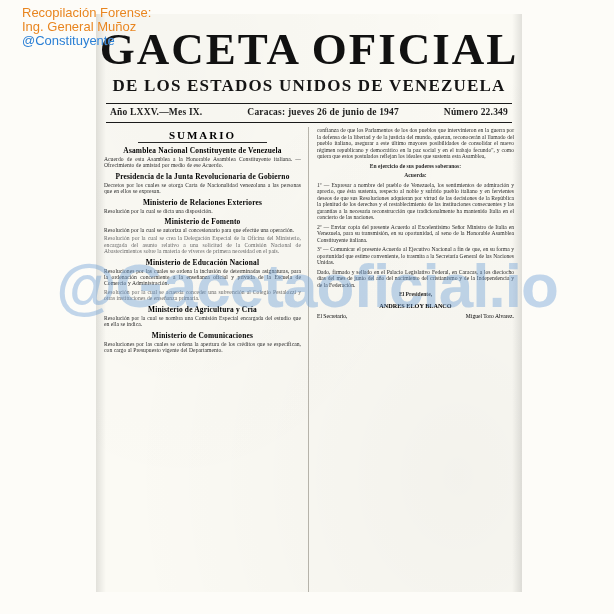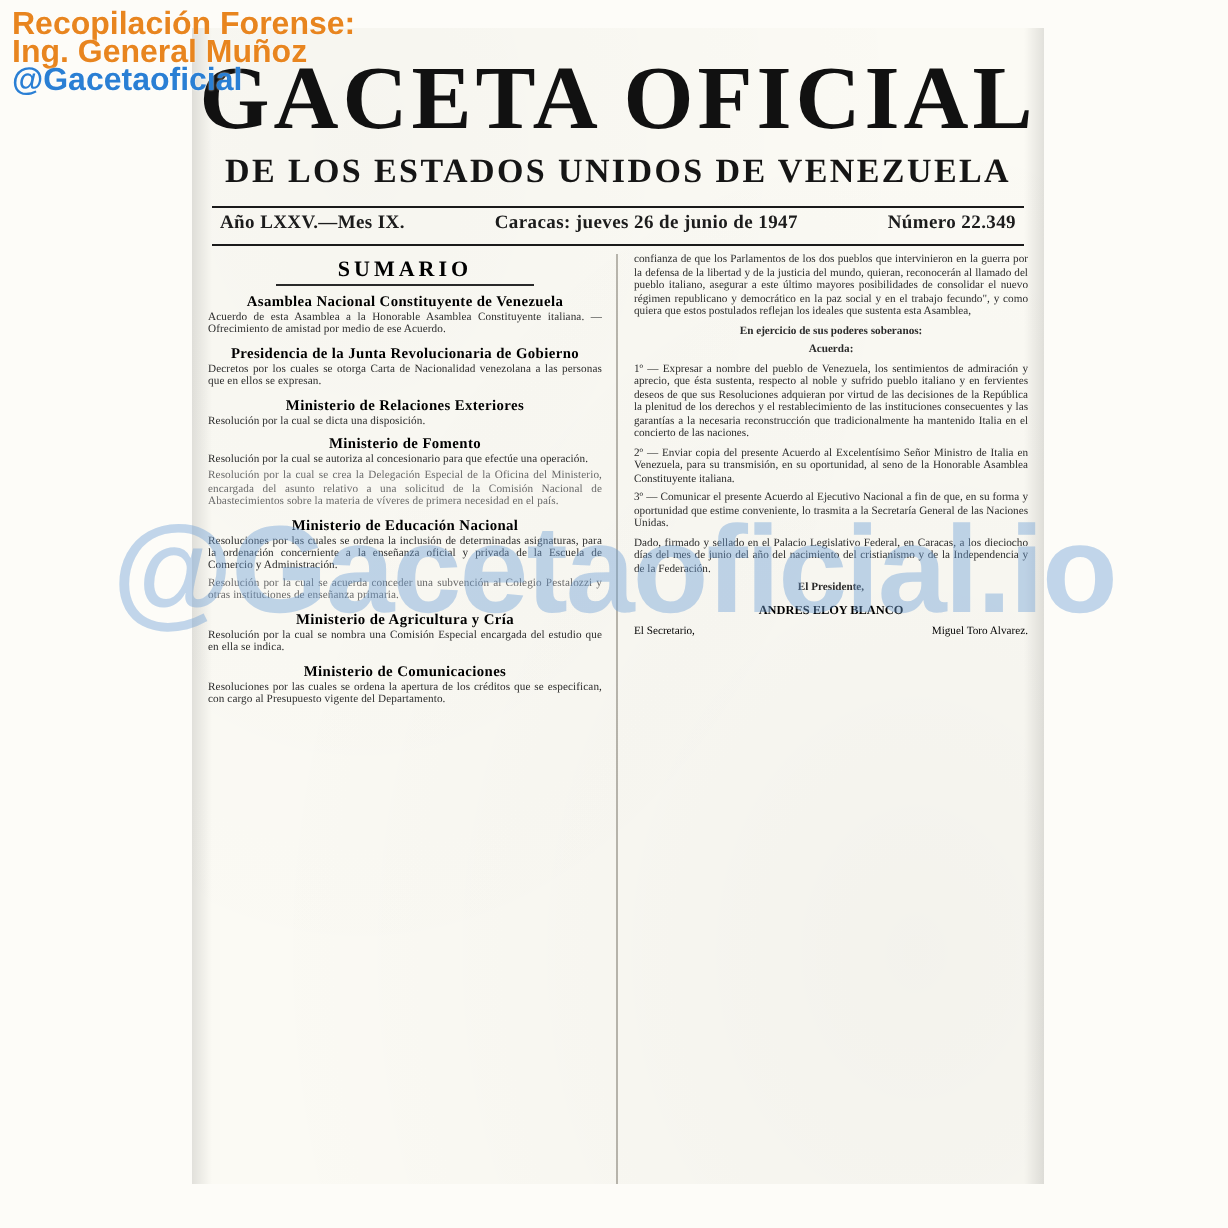--- a/index.html
+++ b/index.html
@@ -12,25 +12,25 @@
     height: 614px;
     font-family: "Liberation Serif", serif;
     overflow: hidden;
     position: relative;
   }
 
   
   .credit {
     position: absolute;
     top: 6px;
-    left: 6px;
+    left: 22px;
     z-index: 40;
     font-family: "Liberation Sans", sans-serif;
-    font-size: 16px;
-    font-weight: bold;
+    font-size: 13px;
+    font-weight: normal;
     line-height: 14px;
     color: #e8851f;
     text-shadow: 0 0 1px rgba(255,255,255,0.9);
   }
   .credit .l2 { color: #e8851f; }
   .credit .l3 { color: #2a7fd4; }
 
   .watermark {
     position: absolute;
     left: 0;
@@ -272,16 +272,16 @@
       </div>
     </div>
 
   </div>
 
   <div class="watermark">@Gacetaoficial.io</div>
 
   <div class="credit">
     <div class="l1">Recopilación Forense:</div>
     <div class="l2">Ing. General Muñoz</div>
-    <div class="l3">@Gacetaoficial</div>
+    <div class="l3">@Constituyente</div>
   </div>
 
 </div>
 
 </body></html>

